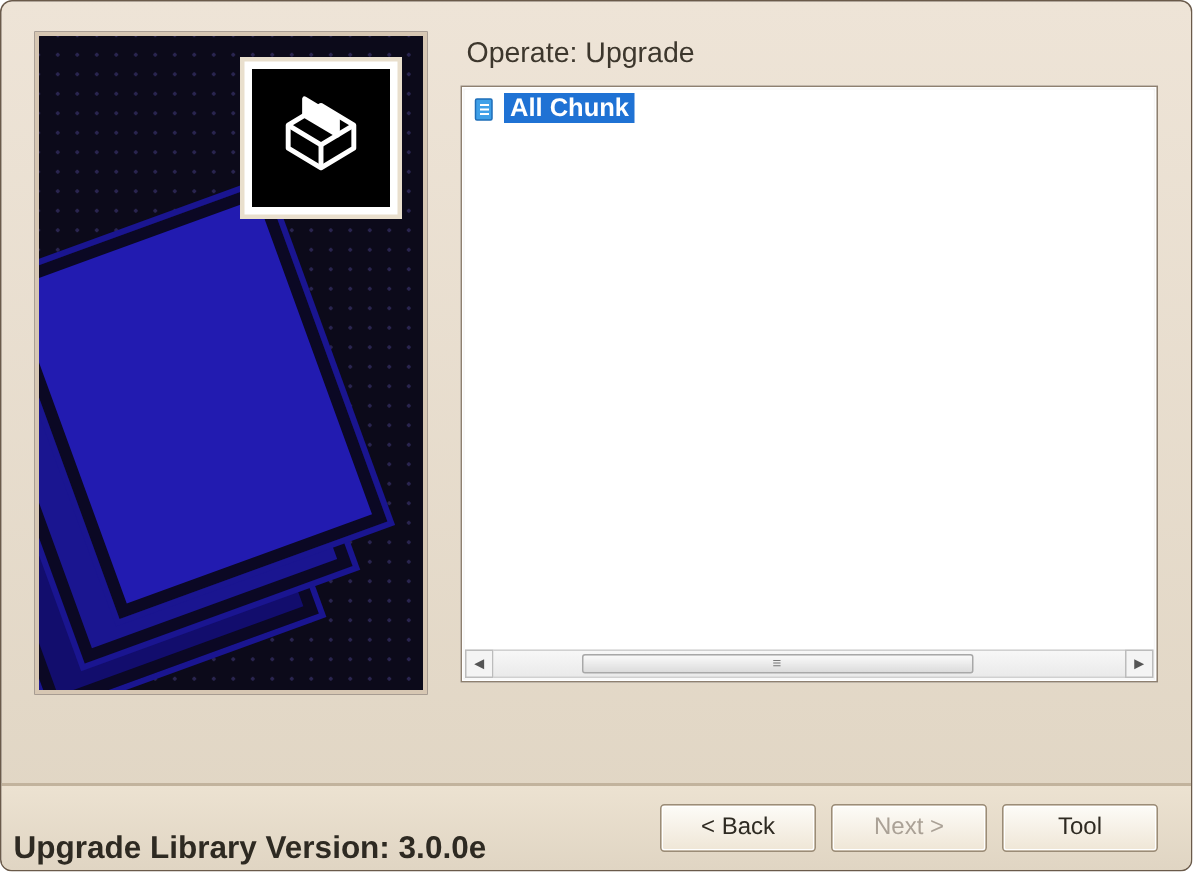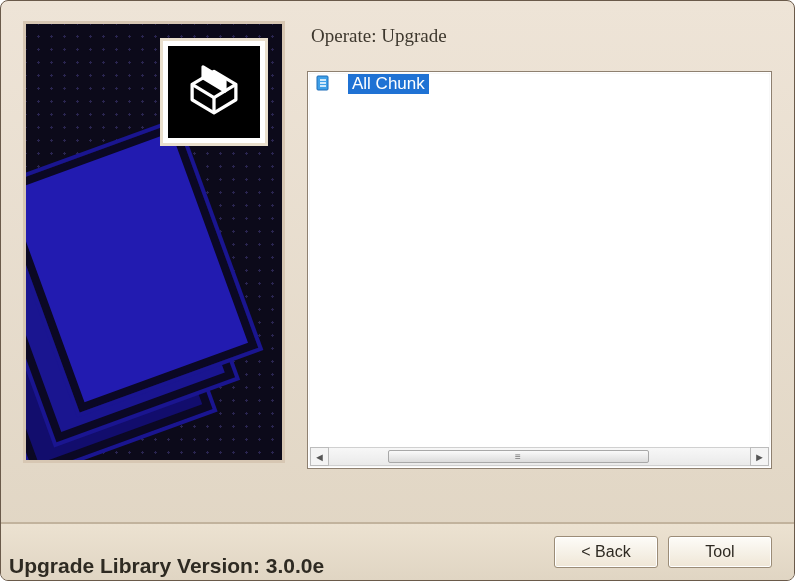--- a/index.html
+++ b/index.html
@@ -97,42 +97,42 @@
   .printer-badge svg { width: 70px; height: 70px; }
 
   .main {
     flex: 1;
     display: flex;
     flex-direction: column;
   }
   .op-label {
     color: #3d372d;
     font-size: 19px;
-    margin: 4px 0 24px 4px;
-    font-family: Liberation Serif, serif;
+    margin: 4px 0 10px 4px;
   }
   .list-box {
     position: relative;
     height: 398px;
     background: #fff;
     border: 1px solid #8e8070;
     box-shadow: inset 0 0 0 1px #fff, inset 0 0 3px rgba(0,0,0,.2);
   }
   .list-inner {
     position: absolute;
     left: 2px; right: 2px; top: 2px; bottom: 21px;
     overflow: hidden;
     background:#fff;
   }
   .tree-item {
     display: flex;
-    align-items: flex-start;
+    align-items: flex-end;
     height: 22px;
     padding-left: 4px;
-    gap: 16px;
+    gap: 4px;
+    font-weight: bold;
   }
   .tree-item .icon {
     width: 18px; height: 18px;
     display:flex;align-items:center;justify-content:center;
   }
   .tree-item .label {
     background: #1f72d4;
     color: #fff;
     padding: 1px 4px;
     font-size: 17px;
@@ -255,16 +255,17 @@
           <div class="arrow">►</div>
         </div>
       </div>
     </div>
 
   </div>
 
   <div class="footer">
     <div class="lib">Upgrade Library Version: 3.0.0e</div>
     <div class="btn">&lt; Back</div>
+    <div class="btn disabled">Next &gt;</div>
     <div class="btn">Tool</div>
   </div>
 
 </div>
 
 </body></html>

